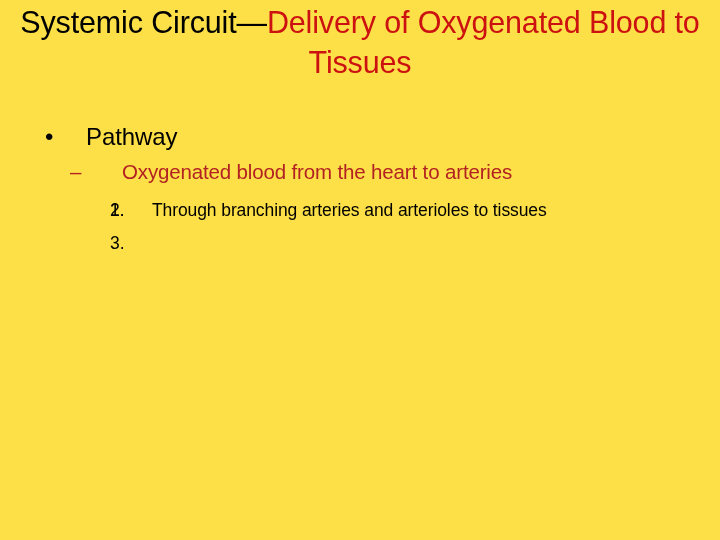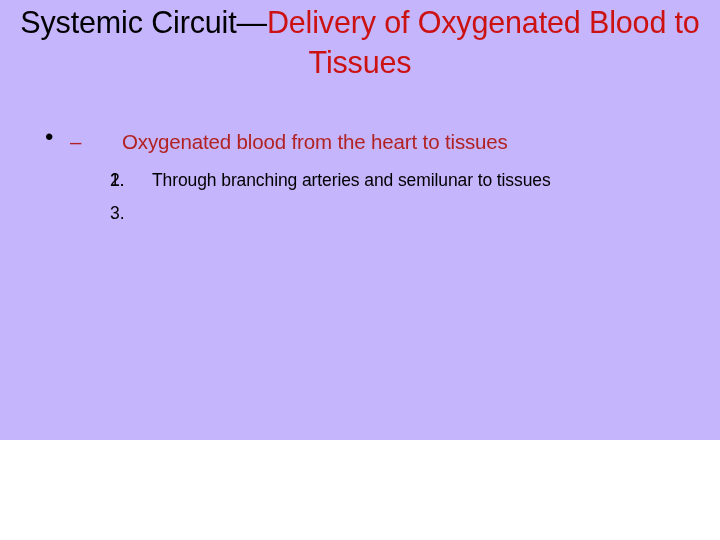--- a/index.html
+++ b/index.html
@@ -11,22 +11,22 @@
     width: 720px;
     height: 540px;
     overflow: hidden;
     font-family: "Liberation Sans", sans-serif;
     -webkit-font-smoothing: antialiased;
   }
 
   .slide {
     position: relative;
     width: 720px;
-    height: 440px;
-    background: #c4b5fd;
+    height: 540px;
+    background: #fde047;
     box-sizing: border-box;
   }
 
   
   .slide-title {
     position: absolute;
     left: 14px;
     top: 2px;
     width: 692px;
     text-align: center;
@@ -115,34 +115,35 @@
 <div class="slide">
 
   <div class="slide-title">
     <span class="title-black">Systemic Circuit—</span><span class="title-red">Delivery of Oxygenated Blood to Tissues</span>
   </div>
 
   <div class="body-area">
 
     <div class="lvl1">
       <span class="marker">•</span>
+      <span>Pathway</span>
     </div>
 
     <div class="lvl2">
       <span class="marker">–</span>
-      <span>Oxygenated blood from the heart to tissues</span>
+      <span>Oxygenated blood from the heart to arteries</span>
     </div>
 
     <ol class="lvl3-list">
       <li class="lvl3">
         <span class="marker">1.</span>
       </li>
       <li class="lvl3">
         <span class="marker">2.</span>
-        <span>Through branching arteries and semilunar to tissues</span>
+        <span>Through branching arteries and arterioles to tissues</span>
       </li>
       <li class="lvl3">
         <span class="marker">3.</span>
       </li>
     </ol>
 
   </div>
 </div>
 
 </body></html>

